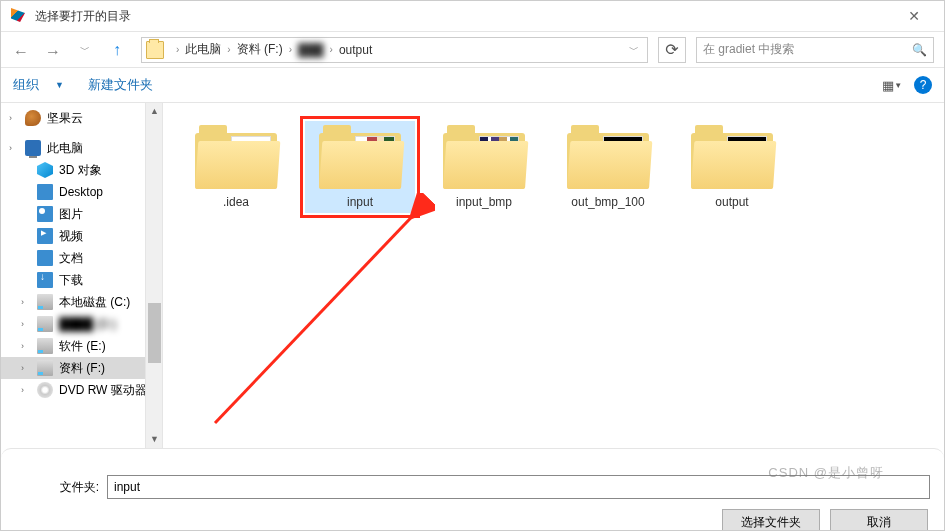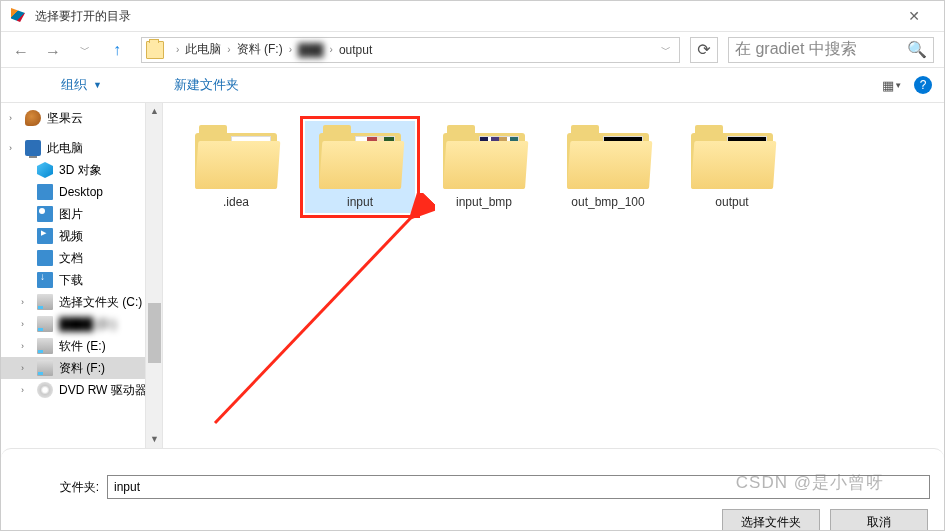--- a/index.html
+++ b/index.html
@@ -18,26 +18,26 @@
 .nav-btn.up { color: #1e88e5; }
 .breadcrumb { flex: 1; height: 26px; border: 1px solid #ccc; display: flex; align-items: center; font-size: 12px; padding: 0 4px; margin: 0 6px; background: #fff; }
 .breadcrumb .crumb-icon { width: 18px; height: 18px; background: #ffe9a6; border: 1px solid #d9b450; border-radius: 1px; margin-right: 6px; position: relative; }
 .breadcrumb .crumb-icon::before { content:""; position:absolute; top:-3px; left:2px; width:8px; height:3px; background:#ffe9a6; border:1px solid #d9b450; border-bottom:none; }
 .breadcrumb .chev { color: #888; margin: 0 6px; font-size: 10px; }
 .breadcrumb .crumb { color: #333; white-space: nowrap; }
 .breadcrumb .crumb.blur { filter: blur(3px); }
 .breadcrumb .spacer { flex: 1; }
 .breadcrumb .drop { color: #888; font-size: 10px; margin-right: 4px; }
 .refresh-btn { width: 28px; height: 26px; border: 1px solid #ccc; display: flex; align-items: center; justify-content: center; color: #555; margin-right: 6px; }
-.searchbox { width: 206px; height: 26px; border: 1px solid #ccc; display: flex; align-items: center; padding: 0 6px; font-size: 16px; color: #888; }
+.searchbox { width: 238px; height: 26px; border: 1px solid #ccc; display: flex; align-items: center; padding: 0 6px; font-size: 12px; color: #888; }
 .searchbox .sicon { margin-left: auto; color: #888; }
 
 
 .toolbar { height: 36px; border-top: 1px solid #e5e5e5; border-bottom: 1px solid #e5e5e5; display: flex; align-items: center; padding: 0 12px; font-size: 13px; }
-.toolbar .tb-item { color: #1a6fb5; margin-right: 24px; cursor: pointer; display: flex; align-items: center; gap: 6px; margin-left: 48px; }
+.toolbar .tb-item { color: #1a6fb5; margin-right: 24px; cursor: pointer; display: flex; align-items: center; gap: 16px; }
 .toolbar .tb-item .caret { font-size: 9px; }
 .toolbar .spacer { flex: 1; }
 .toolbar .tb-icon { width: 28px; height: 24px; display: flex; align-items: center; justify-content: center; color: #555; cursor: pointer; margin-left: 4px; }
 .toolbar .help { width: 18px; height: 18px; border-radius: 50%; background: #0078d7; color: #fff; font-size: 12px; display: flex; align-items: center; justify-content: center; margin-left: 8px; }
 
 
 .main { display: flex; height: 345px; }
 .sidebar { width: 162px; border-right: 1px solid #e5e5e5; overflow: hidden; position: relative; }
 .tree { font-size: 12px; padding-top: 4px; }
 .tree-item { height: 22px; display: flex; align-items: center; padding-left: 8px; gap: 6px; white-space: nowrap; cursor: pointer; }
@@ -91,21 +91,21 @@
 .arrow-annotation { position:absolute; left:32px; top:90px; width:240px; height:240px; pointer-events:none; }
 
 
 .bottom { border-top:1px solid #e5e5e5; padding: 26px 14px; border-radius: 10px; }
 .bottom-row1 { display:flex; align-items:center; margin-bottom:10px; }
 .bottom-row1 .lbl { width:92px; text-align:right; font-size:12px; padding-right:8px; }
 .bottom-row1 input { flex:1; height:24px; border:1px solid #888; font-size:12px; padding:0 6px; }
 .bottom-row2 { display:flex; justify-content:flex-end; gap:10px; padding-right:2px; }
 .btn { width:98px; height:26px; border:1px solid #adadad; background:#e1e1e1; font-size:12px; cursor:pointer; }
 
-.watermark { position:absolute; right:60px; bottom:36px; font-size:17px; color:rgba(120,120,120,0.55); pointer-events:none; letter-spacing:1px; }
+.watermark { position:absolute; right:60px; bottom:48px; font-size:13px; color:rgba(120,120,120,0.55); pointer-events:none; letter-spacing:1px; }
 </style>
 </head>
 <body>
 
 <div class="titlebar">
   <span class="app-icon"></span>
   <span class="title">选择要打开的目录</span>
   <span class="close">✕</span>
 </div>
 
@@ -186,21 +186,21 @@
           <span class="label">文档</span>
         </div>
         <div class="tree-item sub">
           <span class="expand"></span>
           <span class="ico down"></span>
           <span class="label">下载</span>
         </div>
         <div class="tree-item sub">
           <span class="expand">›</span>
           <span class="ico disk"></span>
-          <span class="label">选择文件夹 (C:)</span>
+          <span class="label">本地磁盘 (C:)</span>
         </div>
         <div class="tree-item sub blur">
           <span class="expand">›</span>
           <span class="ico disk"></span>
           <span class="label">████ (D:)</span>
         </div>
         <div class="tree-item sub">
           <span class="expand">›</span>
           <span class="ico disk"></span>
           <span class="label">软件 (E:)</span>

